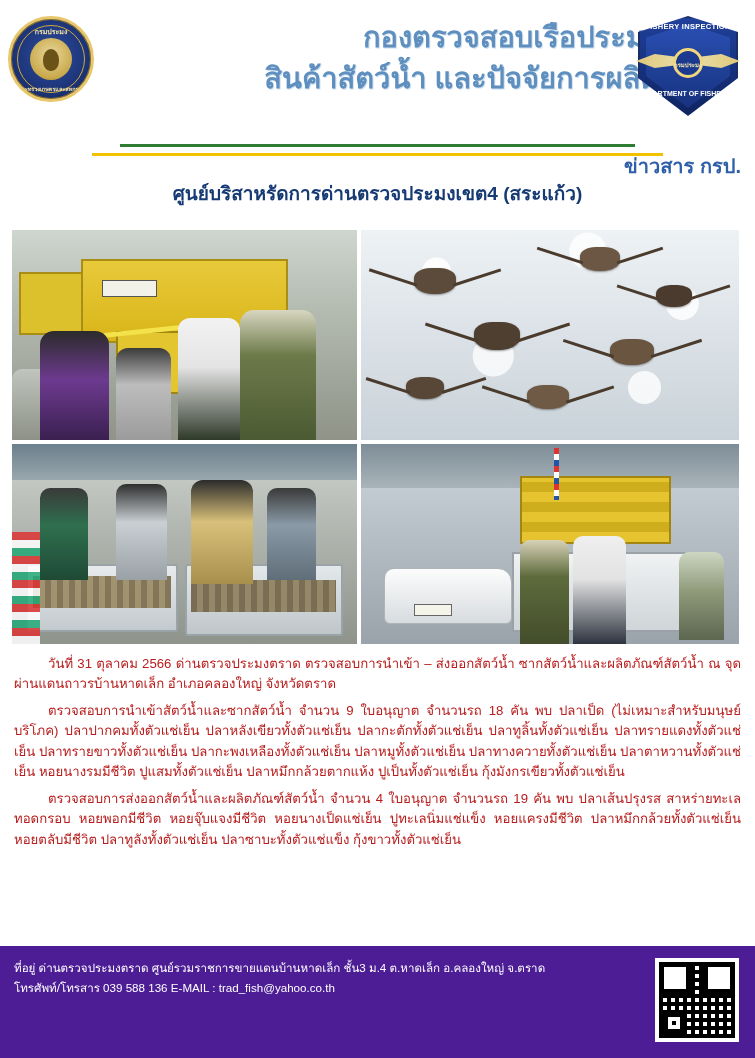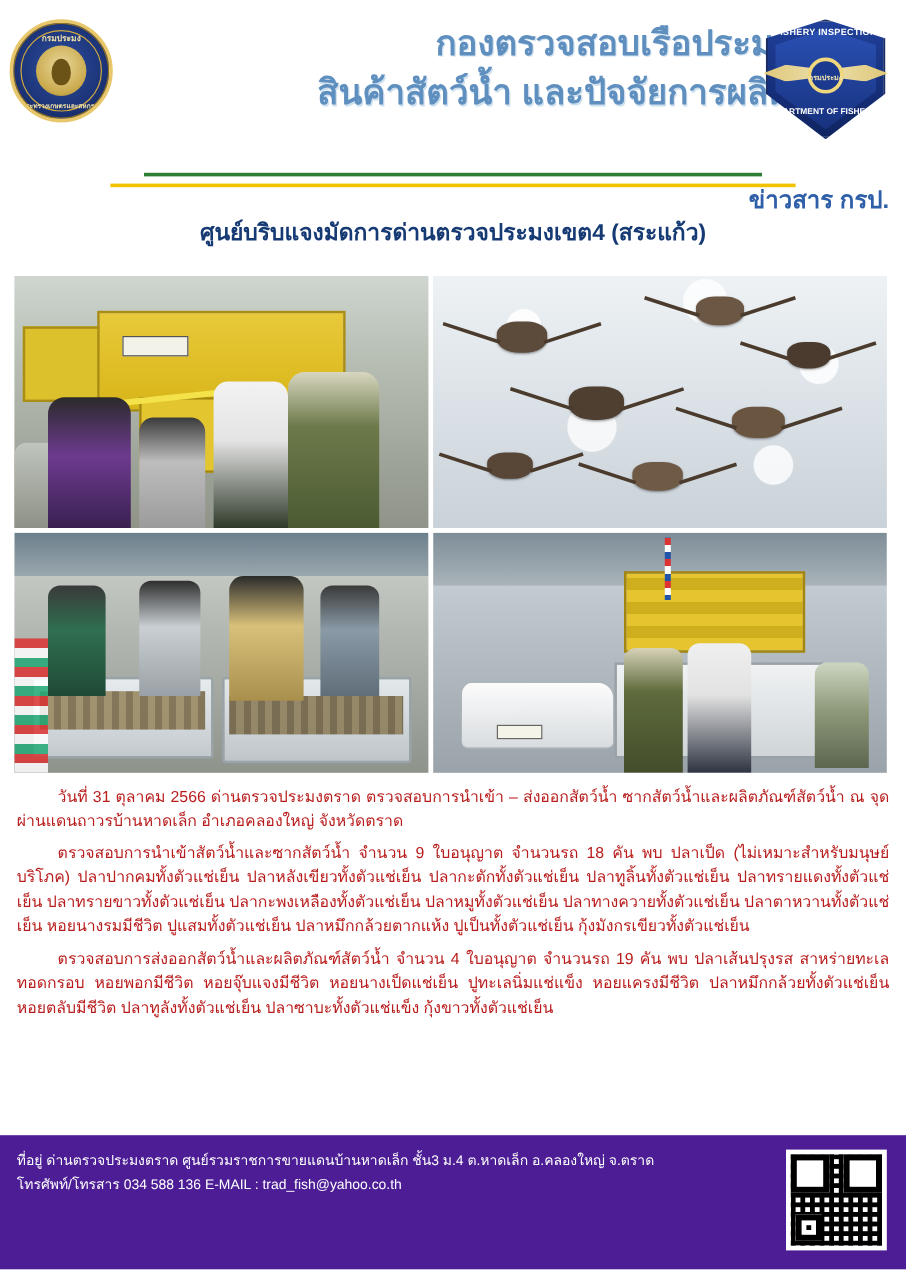--- a/index.html
+++ b/index.html
@@ -445,21 +445,21 @@
 
     <div class="rules">
       <div class="rule-green"></div>
       <div class="rule-yellow"></div>
     </div>
 
     <div class="news-tag">ข่าวสาร กรป.</div>
   </div>
 
   <div class="subtitle-block">
-    <div class="subtitle1">ศูนย์บริบแจงมัดการด่านตรวจประมงเขต4 (สระแก้ว)</div>
+    <div class="subtitle1">ศูนย์บริสาหรัดการด่านตรวจประมงเขต4 (สระแก้ว)</div>
   </div>
 
   <div class="photos">
 
     <div class="photo p1">
       <div class="truck2"></div>
       <div class="truck"></div>
       <div class="plate"></div>
       <div class="bigcrate"></div>
       <div class="hose"></div>
@@ -509,21 +509,21 @@
 
   <div class="body-text">
     <p>วันที่ 31 ตุลาคม 2566 ด่านตรวจประมงตราด ตรวจสอบการนำเข้า – ส่งออกสัตว์น้ำ ซากสัตว์น้ำและผลิตภัณฑ์สัตว์น้ำ ณ จุดผ่านแดนถาวรบ้านหาดเล็ก อำเภอคลองใหญ่ จังหวัดตราด</p>
     <p>ตรวจสอบการนำเข้าสัตว์น้ำและซากสัตว์น้ำ จำนวน 9 ใบอนุญาต จำนวนรถ 18 คัน พบ ปลาเป็ด (ไม่เหมาะสำหรับมนุษย์บริโภค) ปลาปากคมทั้งตัวแช่เย็น ปลาหลังเขียวทั้งตัวแช่เย็น ปลากะตักทั้งตัวแช่เย็น ปลาทูลิ้นทั้งตัวแช่เย็น ปลาทรายแดงทั้งตัวแช่เย็น ปลาทรายขาวทั้งตัวแช่เย็น ปลากะพงเหลืองทั้งตัวแช่เย็น ปลาหมูทั้งตัวแช่เย็น ปลาทางควายทั้งตัวแช่เย็น ปลาตาหวานทั้งตัวแช่เย็น หอยนางรมมีชีวิต ปูแสมทั้งตัวแช่เย็น ปลาหมึกกล้วยตากแห้ง ปูเป็นทั้งตัวแช่เย็น กุ้งมังกรเขียวทั้งตัวแช่เย็น</p>
     <p>ตรวจสอบการส่งออกสัตว์น้ำและผลิตภัณฑ์สัตว์น้ำ จำนวน 4 ใบอนุญาต จำนวนรถ 19 คัน พบ ปลาเส้นปรุงรส สาหร่ายทะเลทอดกรอบ หอยพอกมีชีวิต หอยจุ๊บแจงมีชีวิต หอยนางเป็ดแช่เย็น ปูทะเลนิ่มแช่แข็ง หอยแครงมีชีวิต ปลาหมึกกล้วยทั้งตัวแช่เย็น หอยตลับมีชีวิต ปลาทูลังทั้งตัวแช่เย็น ปลาซาบะทั้งตัวแช่แข็ง กุ้งขาวทั้งตัวแช่เย็น</p>
   </div>
 
   <div class="footer">
     <div class="footer-lines">
       <div>ที่อยู่ ด่านตรวจประมงตราด ศูนย์รวมราชการขายแดนบ้านหาดเล็ก ชั้น3 ม.4 ต.หาดเล็ก อ.คลองใหญ่ จ.ตราด</div>
-      <div>โทรศัพท์/โทรสาร 034 588 136  E-MAIL : trad_fish@yahoo.co.th</div>
+      <div>โทรศัพท์/โทรสาร 039 588 136  E-MAIL : trad_fish@yahoo.co.th</div>
     </div>
     <div class="qr">
       <div class="qr-grid">
         <div class="qr-bl"></div>
       </div>
     </div>
   </div>
 
 </div>
 

